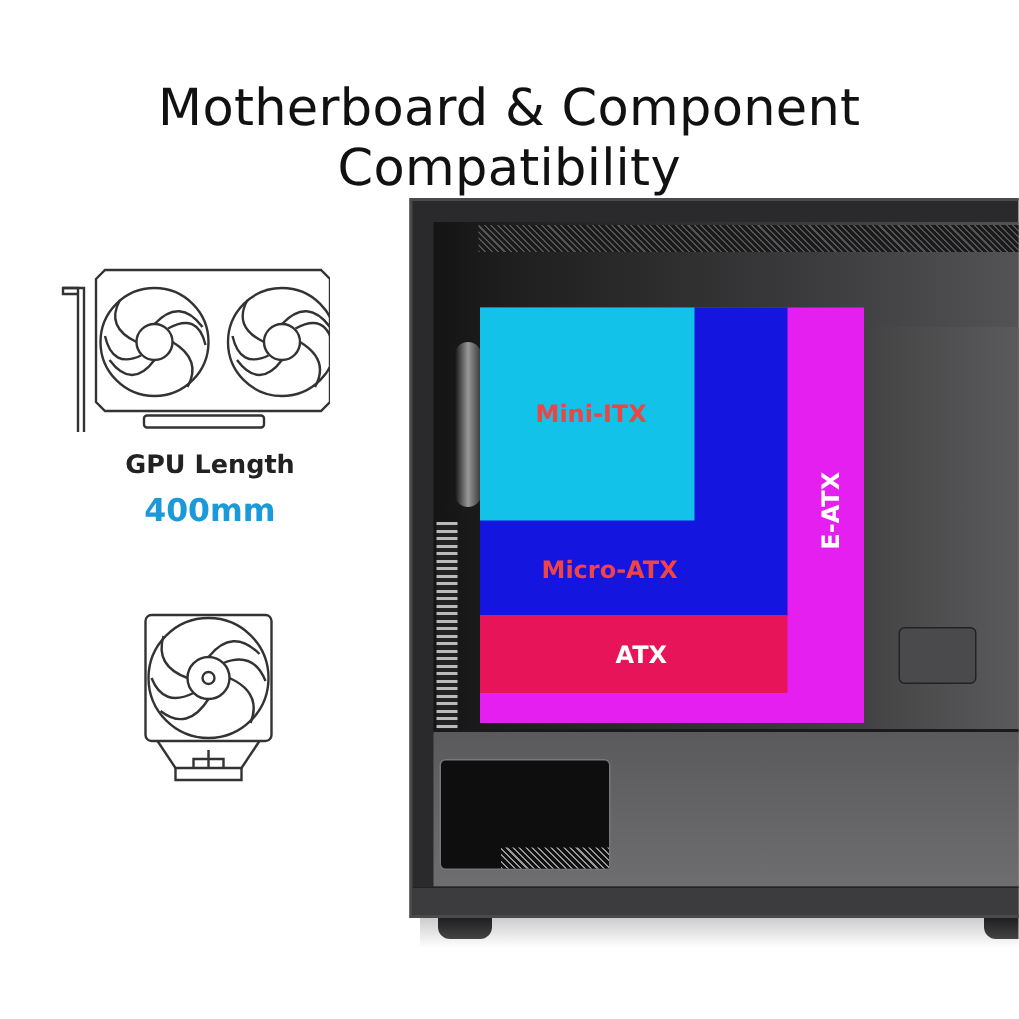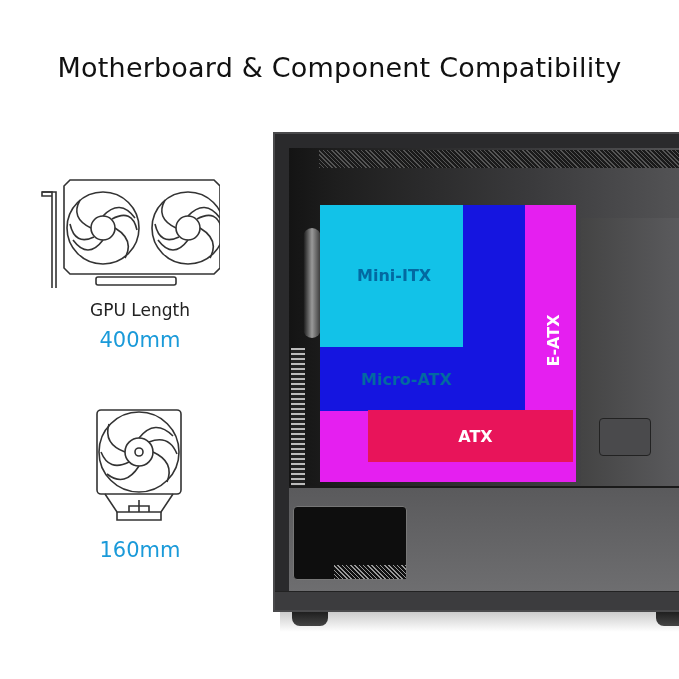--- a/index.html
+++ b/index.html
@@ -1,20 +1,20 @@
 <!DOCTYPE html>
 <html><head>
 <meta charset="utf-8">
 <style>
   html,body{margin:0;padding:0;background:#fff;}
   body{width:679px;height:679px;position:relative;overflow:hidden;font-family:"DejaVu Sans","Liberation Sans",sans-serif;}
-  .title{position:absolute;left:0;top:52px;width:679px;text-align:center;font-size:27px;font-weight:500;color:#111;letter-spacing:0.2px;}
+  .title{position:absolute;left:0;top:52px;width:679px;text-align:center;font-size:34px;font-weight:500;color:#111;letter-spacing:0.2px;}
   .spec{position:absolute;left:35px;width:210px;text-align:center;}
-  .spec-label{font-size:17px;color:#222;}
-  .spec-value{font-size:21px;font-weight:normal;color:#1a9ad9;margin-top:8px;}
+  .spec-label{font-size:17px;color:#222;font-weight:bold;}
+  .spec-value{font-size:21px;font-weight:bold;color:#1a9ad9;margin-top:8px;}
   .icon{position:absolute;}
   
   .case{position:absolute;left:273px;top:132px;width:420px;height:480px;background:#2a2a2c;border:2px solid #4a4a4c;box-sizing:border-box;}
   .case-inner{position:absolute;left:14px;top:14px;right:0;bottom:120px;background:linear-gradient(90deg,#141414 0%,#1e1e1e 12%,#3a3a3c 60%,#555557 100%);}
   .mesh-top{position:absolute;left:30px;top:2px;right:0;height:18px;background:repeating-linear-gradient(45deg,#555 0 1px,#1a1a1a 1px 3px);}
   .vents-left{position:absolute;left:2px;top:200px;width:14px;height:150px;background:repeating-linear-gradient(180deg,#bbb 0 2px,#222 2px 5px);}
   .fan-left{position:absolute;left:14px;top:80px;width:18px;height:110px;border-radius:10px;background:linear-gradient(90deg,#111,#999,#333);}
   .back-panel{position:absolute;right:0;top:70px;width:110px;height:290px;background:linear-gradient(90deg,#444,#5d5d60);}
   .cutout{position:absolute;right:40px;top:200px;width:50px;height:36px;border:1px solid #222;border-radius:4px;background:#4a4a4c;}
   .psu-shroud{position:absolute;left:14px;right:0;bottom:18px;height:104px;background:linear-gradient(180deg,#5a5a5c,#6e6e70);border-top:2px solid #1a1a1a;}
@@ -22,23 +22,23 @@
   .psu-window .mesh{position:absolute;left:40px;right:0;bottom:0;height:14px;background:repeating-linear-gradient(45deg,#999 0 1px,#111 1px 3px);}
   .bottom-rail{position:absolute;left:0;right:0;bottom:0;height:18px;background:#3c3c3e;border-top:1px solid #222;}
   .foot{position:absolute;top:610px;width:36px;height:16px;background:linear-gradient(180deg,#1a1a1a,#444);border-radius:0 0 8px 8px;}
   .shadow{position:absolute;left:280px;top:612px;width:400px;height:20px;background:linear-gradient(180deg,#999,#fff);opacity:0.5;}
   
   .ov{position:absolute;color:#fff;font-weight:bold;display:flex;}
   .eatx{left:320px;top:205px;width:256px;height:277px;background:#e51ff0;}
   .eatx-label{position:absolute;left:534px;top:310px;width:40px;height:60px;display:flex;align-items:center;justify-content:center;}
   .eatx-label span{transform:rotate(-90deg);font-size:16px;font-weight:bold;color:#fff;white-space:nowrap;}
   .matx{left:320px;top:205px;width:205px;height:206px;background:#1515e0;}
-  .atx{left:320px;top:410px;width:205px;height:52px;background:#e8145a;align-items:center;justify-content:center;font-size:16px;padding-left:10px;box-sizing:border-box;margin-left:48px;}
+  .atx{left:320px;top:410px;width:205px;height:52px;background:#e8145a;align-items:center;justify-content:center;font-size:16px;padding-left:10px;box-sizing:border-box;}
   .mitx{left:320px;top:205px;width:143px;height:142px;background:#12c2e8;}
-  .lbl{position:absolute;color:#0369a1;font-weight:bold;font-size:16px;}
+  .lbl{position:absolute;color:#ef4444;font-weight:bold;font-size:16px;}
 </style>
 </head>
 <body>
 
 <div class="title">Motherboard &amp; Component Compatibility</div>
 
 <svg class="icon" style="left:40px;top:178px" width="180" height="110" viewBox="0 0 180 110">
   <g fill="none" stroke="#333" stroke-width="1.6">
     <polyline points="2,14 12,14 12,110"></polyline>
     <polyline points="16,110 16,14 2,14 2,18 12,18"></polyline>
@@ -81,21 +81,20 @@
       <path d="M30 44 Q8 36 14 16"></path>
     <path d="M54 34 Q74 26 82 46"></path>
       <path d="M34 54 Q14 64 6 44"></path>
     <path d="M10 86 L22 104 L66 104 L78 86"></path>
     <path d="M22 104 L22 112 L66 112 L66 104"></path>
     <line x1="44" y1="92" x2="44" y2="104"></line>
     <path d="M34 104 L34 98 L54 98 L54 104"></path>
   </g>
 </svg>
 <div class="spec" style="top:530px">
-  <div class="spec-value">160mm</div>
 </div>
 
 <div class="shadow"></div>
 <div class="foot" style="left:292px"></div>
 <div class="foot" style="left:656px"></div>
 <div class="case">
   <div class="case-inner">
     <div class="mesh-top"></div>
     <div class="fan-left"></div>
     <div class="vents-left"></div>

